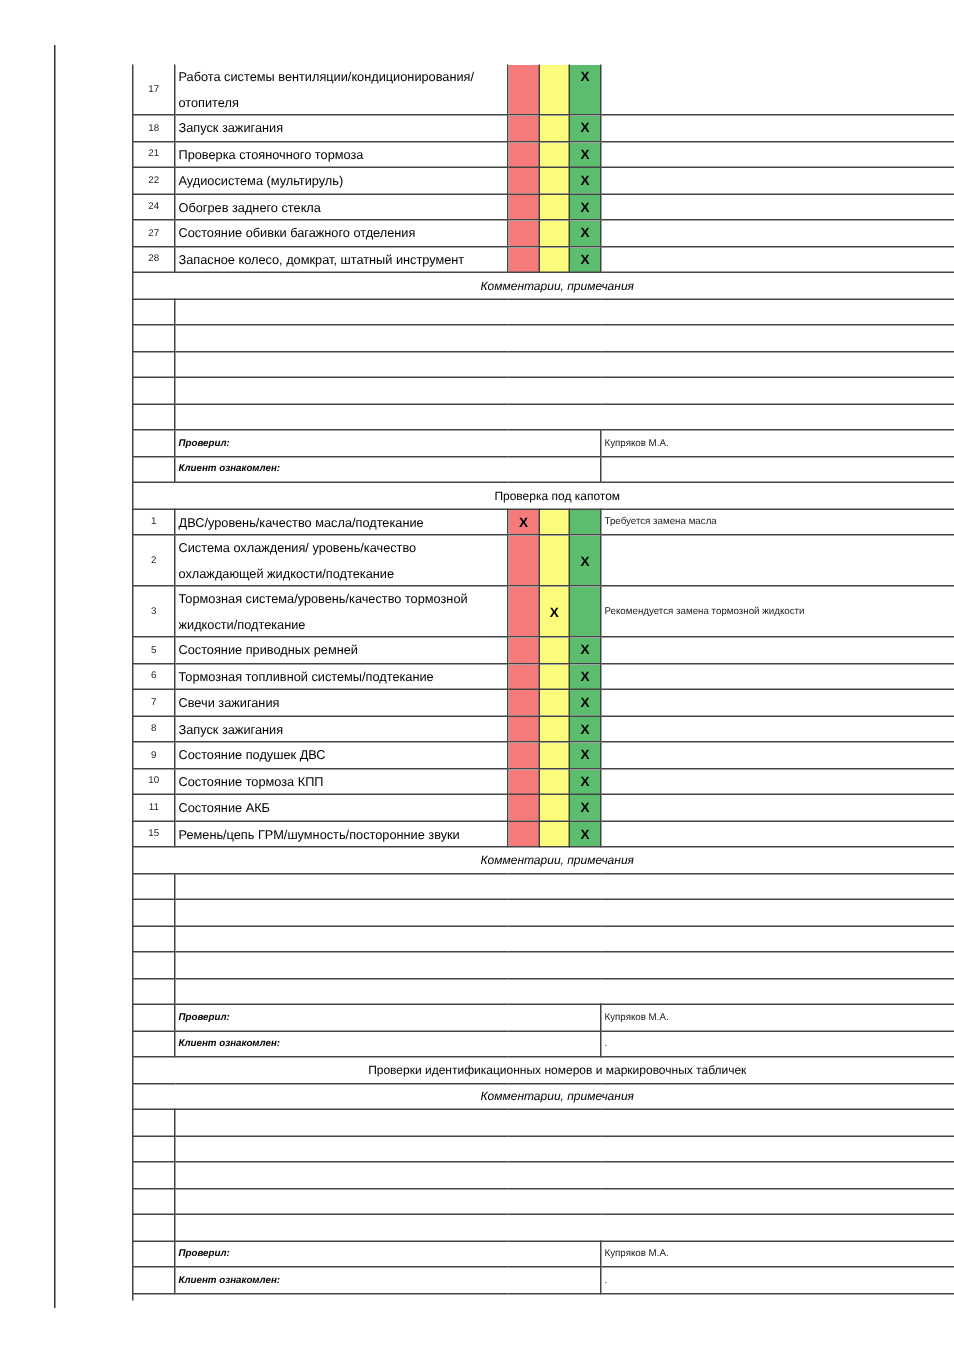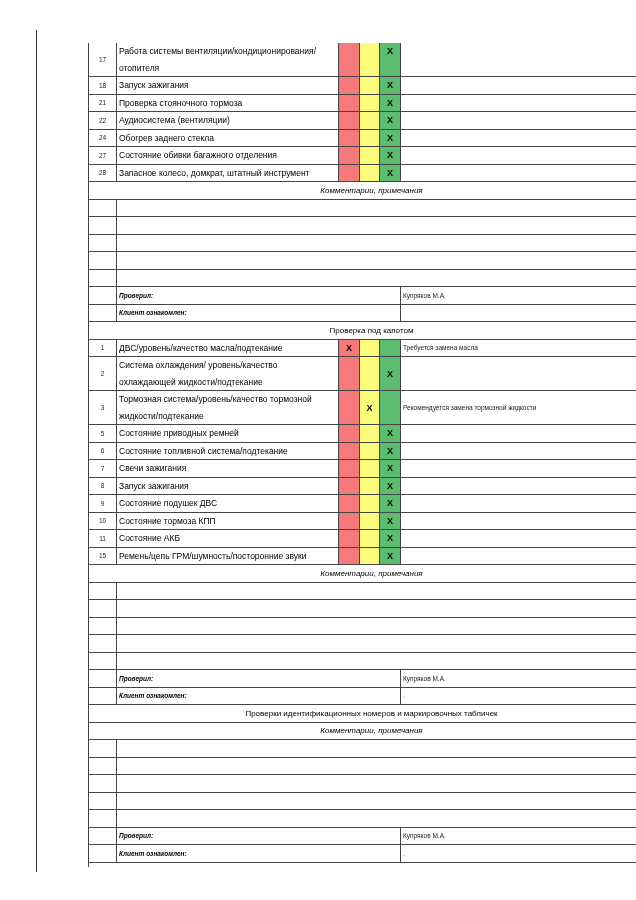--- a/index.html
+++ b/index.html
@@ -59,21 +59,21 @@
     <tr>
       <td class="num">21</td>
       <td class="lbl">Проверка стояночного тормоза</td>
       <td class="r"></td>
       <td class="y"></td>
       <td class="g">X</td>
       <td class="note"></td>
     </tr>
     <tr>
       <td class="num">22</td>
-      <td class="lbl">Аудиосистема (вентиляции)</td>
+      <td class="lbl">Аудиосистема (мультируль)</td>
       <td class="r"></td>
       <td class="y"></td>
       <td class="g">X</td>
       <td class="note"></td>
     </tr>
     <tr>
       <td class="num">24</td>
       <td class="lbl">Обогрев заднего стекла</td>
       <td class="r"></td>
       <td class="y"></td>
@@ -161,21 +161,21 @@
     <tr>
       <td class="num">5</td>
       <td class="lbl">Состояние приводных ремней</td>
       <td class="r"></td>
       <td class="y"></td>
       <td class="g">X</td>
       <td class="note"></td>
     </tr>
     <tr>
       <td class="num">6</td>
-      <td class="lbl">Состояние топливной система/подтекание</td>
+      <td class="lbl">Тормозная топливной системы/подтекание</td>
       <td class="r"></td>
       <td class="y"></td>
       <td class="g">X</td>
       <td class="note"></td>
     </tr>
     <tr>
       <td class="num">7</td>
       <td class="lbl">Свечи зажигания</td>
       <td class="r"></td>
       <td class="y"></td>

